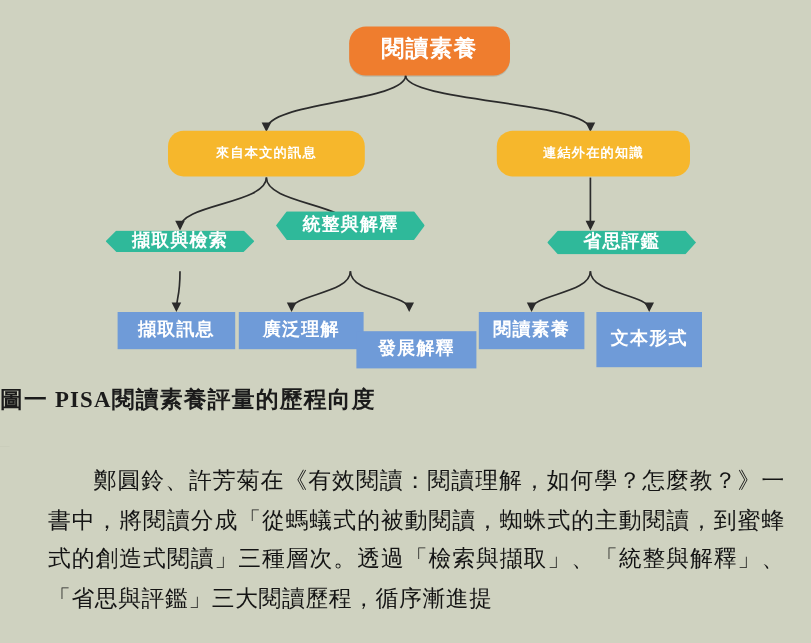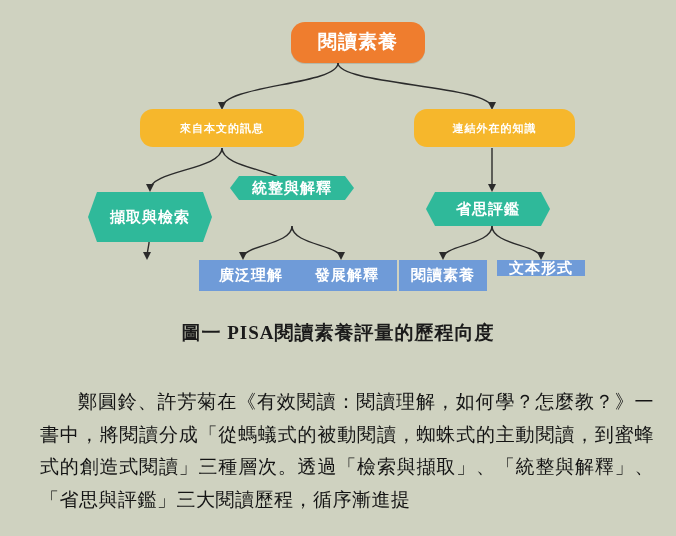--- a/index.html
+++ b/index.html
@@ -65,21 +65,21 @@
   
   .node.level3 {
     clip-path: polygon(9px 0, calc(100% - 9px) 0, 100% 50%, calc(100% - 9px) 100%, 9px 100%, 0 50%);
   }
 
   .caption {
     position: absolute;
     left: 0;
     top: 320px;
     width: 676px;
-    text-align: center;
+    text-align: left;
     font-family: "Liberation Serif", serif;
     font-size: 19px;
     font-weight: bold;
     color: #1b1b1b;
     letter-spacing: 1px;
   }
 
   
   #bodytext {
     position: absolute;
@@ -145,28 +145,29 @@
         <polygon points="443,260 439,252 447,252"></polygon>
         <polygon points="541,260 537,252 545,252"></polygon>
       </g>
     </svg>
 
     <div class="node root" style="left:291px; top:22px; width:134px; height:41px;">閱讀素養</div>
 
     <div class="node level2" style="left:140px; top:109px; width:164px; height:38px;">來自本文的訊息</div>
     <div class="node level2" style="left:414px; top:109px; width:161px; height:38px;">連結外在的知識</div>
 
-    <div class="node level3" style="left:88px; top:192px; width:124px; height:50px;">擷取與檢索</div>
+    <div class="node level3" style="left:88px; top:192px; width:124px; height:18px;">擷取與檢索</div>
     <div class="node level3" style="left:230px; top:176px; width:124px; height:24px;">統整與解釋</div>
-    <div class="node level3" style="left:426px; top:192px; width:124px; height:34px;">省思評鑑</div>
+    <div class="node level3" style="left:456px; top:192px; width:124px; height:20px;">省思評鑑</div>
 
+    <div class="node level4" style="left:98px; top:260px; width:98px; height:31px;">擷取訊息</div>
     <div class="node level4" style="left:199px; top:260px; width:104px; height:31px;">廣泛理解</div>
-    <div class="node level4" style="left:297px; top:260px; width:100px; height:31px;">發展解釋</div>
+    <div class="node level4" style="left:297px; top:276px; width:100px; height:31px;">發展解釋</div>
     <div class="node level4" style="left:399px; top:260px; width:88px; height:31px;">閱讀素養</div>
-    <div class="node level4" style="left:497px; top:260px; width:88px; height:16px;">文本形式</div>
+    <div class="node level4" style="left:497px; top:260px; width:88px; height:46px;">文本形式</div>
 
     <div class="caption">圖一  PISA閱讀素養評量的歷程向度</div>
   </div>
 
   <div id="strip-left"></div>
 
   <div id="bodytext">
     <p>鄭圓鈴、許芳菊在《有效閱讀：閱讀理解，如何學？怎麼教？》一書中，將閱讀分成「從螞蟻式的被動閱讀，蜘蛛式的主動閱讀，到蜜蜂式的創造式閱讀」三種層次。透過「檢索與擷取」、「統整與解釋」、「省思與評鑑」三大閱讀歷程，循序漸進提</p>
   </div>
 

